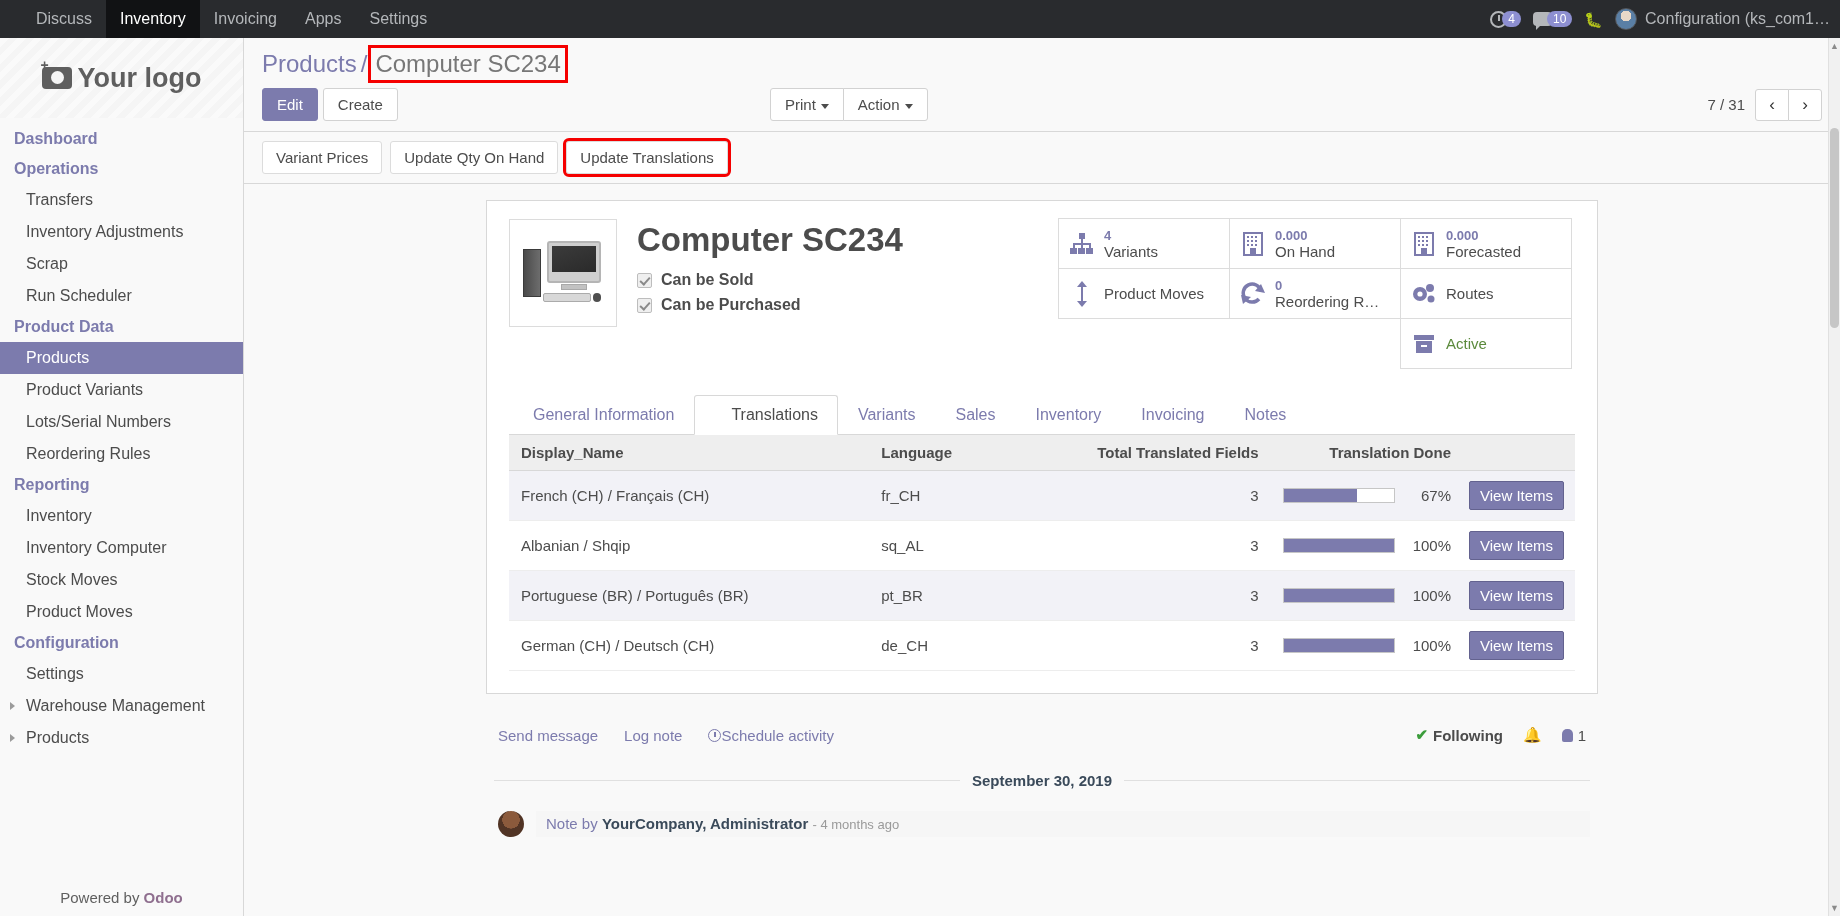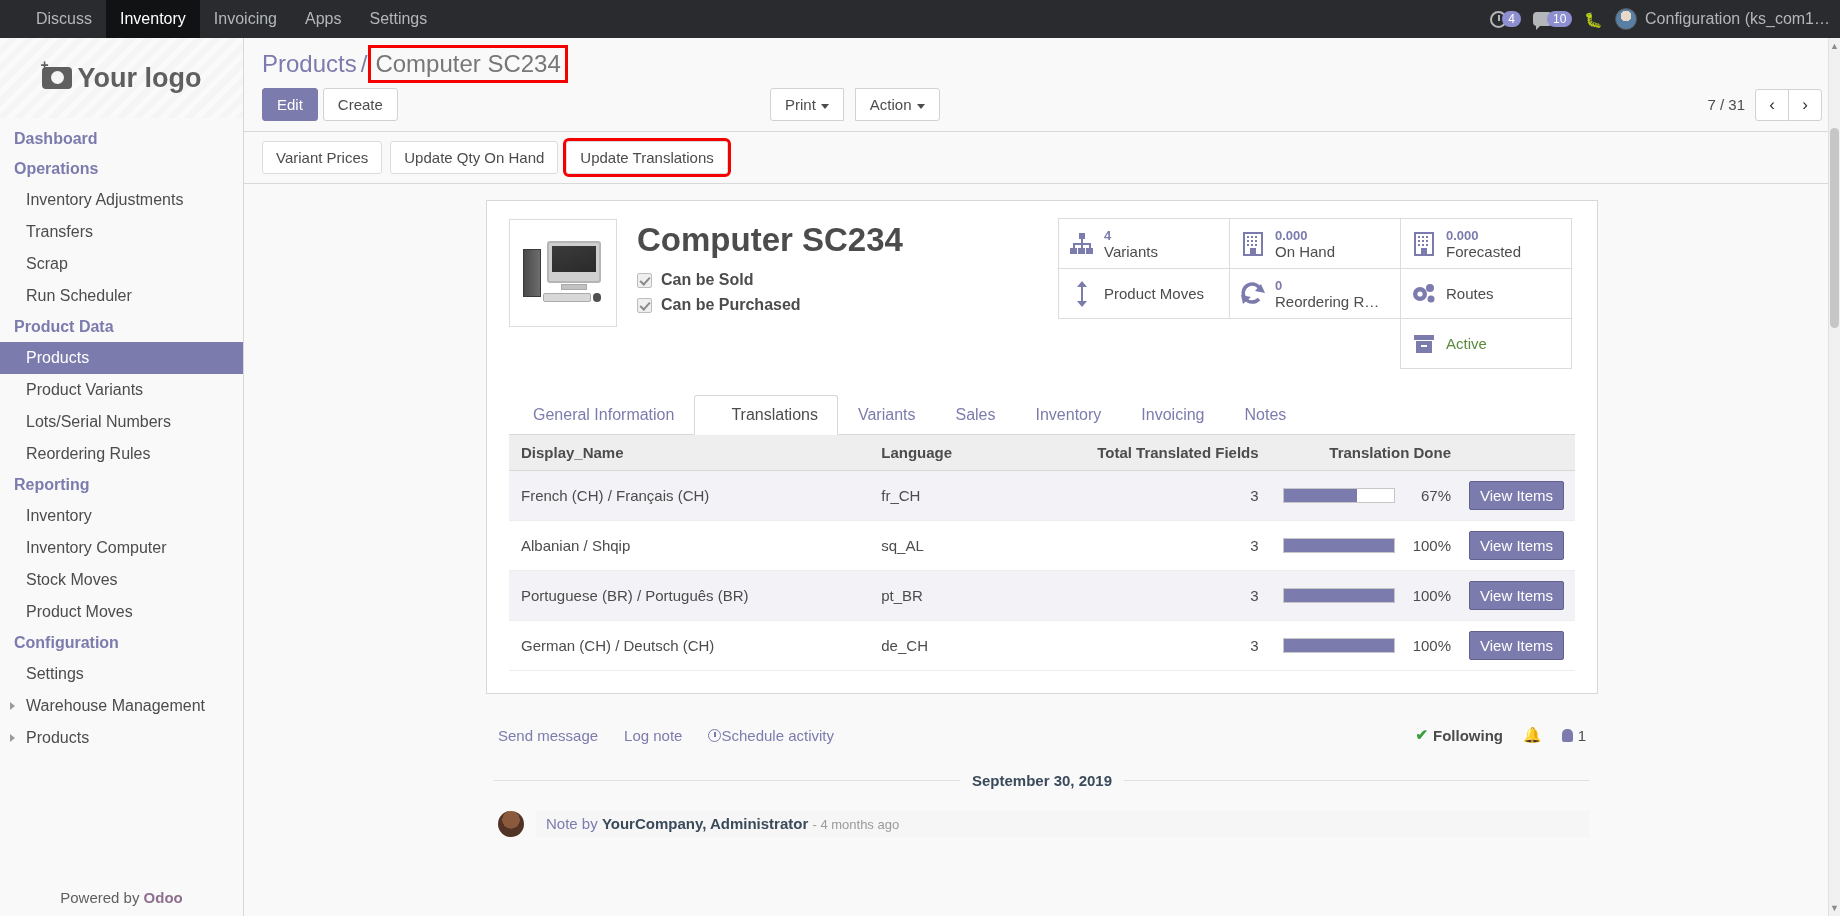--- a/index.html
+++ b/index.html
@@ -202,21 +202,20 @@
     background: #7c7bad;
     border-color: #7c7bad;
     color: #ffffff;
   }
   .btn + .btn { margin-left: 5px; }
 
   .print-action {
     position: absolute;
     left: 508px; top: 0;
     display: flex;
-    gap: 12px;
   }
   .print-action .btn { border-radius: 0; }
   .print-action .btn:first-child { border-radius: 3px 0 0 3px; }
   .print-action .btn:last-child { border-radius: 0 3px 3px 0; margin-left: -1px; }
   .caret-down {
     display:inline-block; margin-left:5px;
     width:0;height:0;
     border-left:4px solid transparent;
     border-right:4px solid transparent;
     border-top:5px solid #4c4c4c;
@@ -562,22 +561,22 @@
       <div class="logo-text">
         <span class="cam-icon"></span>
         <span>Your logo</span>
       </div>
     </div>
 
     <div class="menu">
       <div class="menu-header">Dashboard</div>
 
       <div class="menu-header">Operations</div>
+      <div class="menu-item">Transfers</div>
       <div class="menu-item">Inventory Adjustments</div>
-      <div class="menu-item">Transfers</div>
       <div class="menu-item">Scrap</div>
       <div class="menu-item">Run Scheduler</div>
 
       <div class="menu-header">Product Data</div>
       <div class="menu-item selected">Products</div>
       <div class="menu-item">Product Variants</div>
       <div class="menu-item">Lots/Serial Numbers</div>
       <div class="menu-item">Reordering Rules</div>
 
       <div class="menu-header">Reporting</div>

